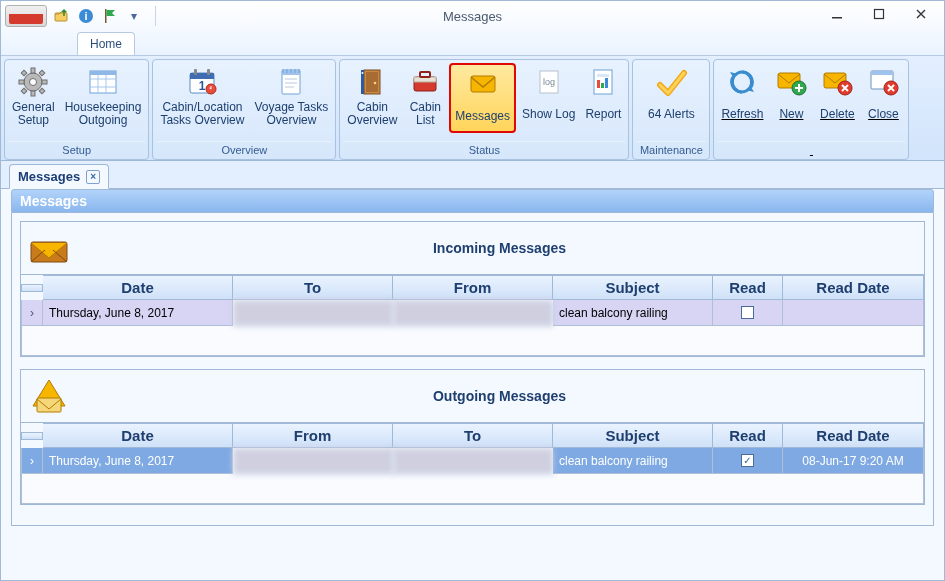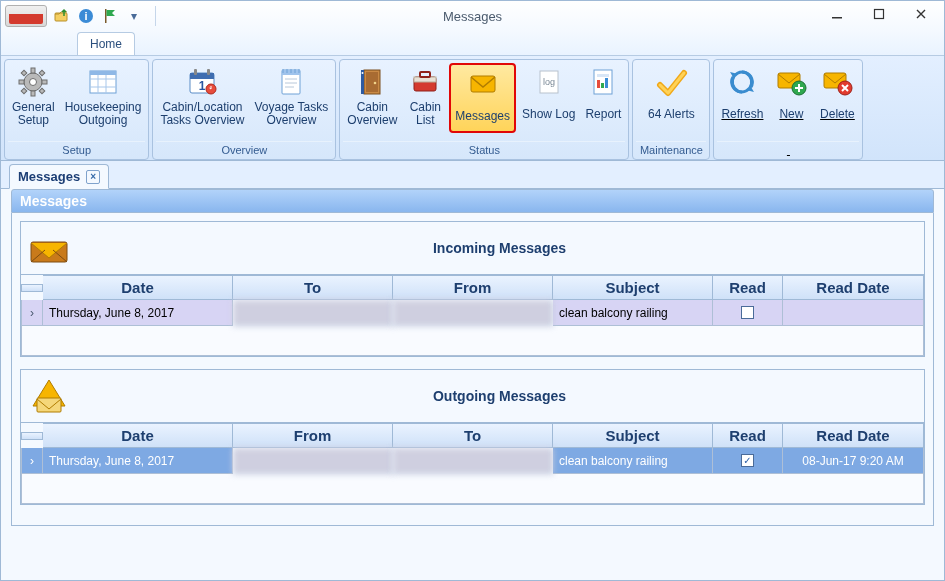--- a/index.html
+++ b/index.html
@@ -495,20 +495,33 @@
               <rect x="4" y="8" width="22" height="15" rx="2" fill="#f7b500" stroke="#b07c00"></rect>
               <path d="M4 9 L15 18 L26 9" stroke="#b07c00" fill="none"></path>
               <circle cx="25" cy="23" r="7" fill="#e23b2e" stroke="#9c2119"></circle>
               <path d="M22 20 L28 26 M28 20 L22 26" stroke="#fff" stroke-width="2"></path>
             </svg>
         </div>
         <div class="rlines">
             <span>Delete</span>
           </div>
       </div>
+      <div class="ritem">
+        <div class="ricon">
+          <svg width="34" height="34" viewBox="0 0 34 34">
+              <rect x="5" y="6" width="22" height="18" rx="1" fill="#fff" stroke="#6f92bd"></rect>
+              <rect x="5" y="6" width="22" height="4" fill="#9fc3ec"></rect>
+              <circle cx="25" cy="23" r="7" fill="#e23b2e" stroke="#9c2119"></circle>
+              <path d="M22 20 L28 26 M28 20 L22 26" stroke="#fff" stroke-width="2"></path>
+            </svg>
+        </div>
+        <div class="rlines">
+            <span>Close</span>
+          </div>
+      </div>
     </div>
     <div class="group-label">&nbsp;</div>
   </div>
 </div>
 
 <div class="doctabs">
   <div class="doctab">
     <span>Messages</span>
     <span class="tab-close">×</span>
   </div>

